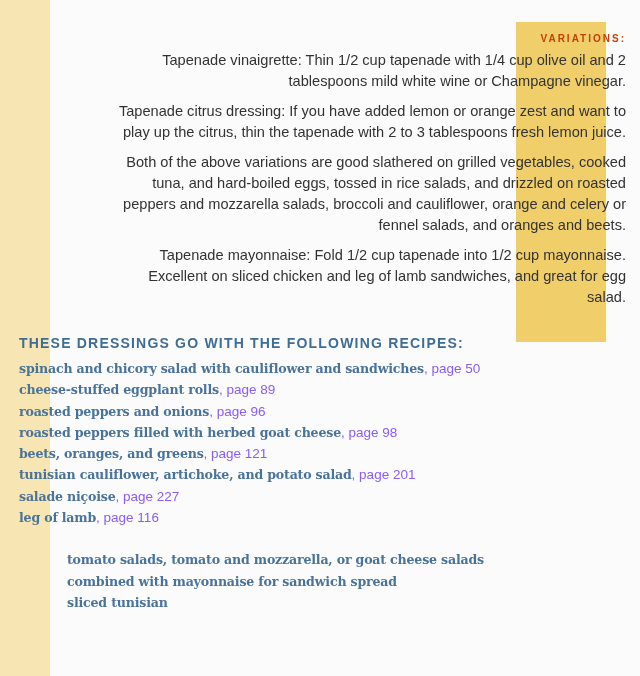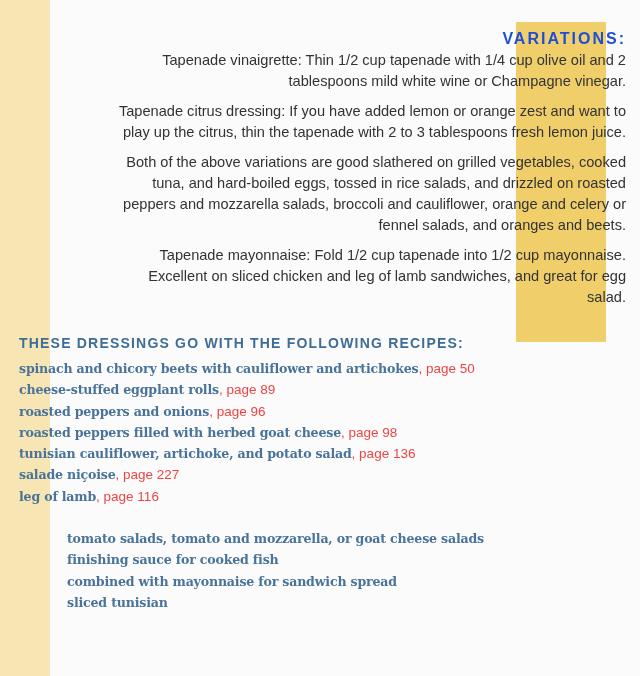--- a/index.html
+++ b/index.html
@@ -31,24 +31,24 @@
     right: 14px;
     top: 28px;
     width: 520px;
     text-align: right;
     color: #333;
     font-size: 14.6px;
     line-height: 21px;
   }
   .variations h2 {
     margin: 0 0 1px 0;
-    font-size: 16px;
+    font-size: 10px;
     letter-spacing: 2px;
     font-weight: bold;
-    color: #1d4ed8;
+    color: #c2410c;
   }
   .variations p {
     margin: 0 0 9px 0;
   }
   .recipes {
     position: absolute;
     left: 19px;
     top: 335px;
   }
   .recipes h3 {
@@ -70,21 +70,21 @@
   }
   .rname {
     font-family: "DejaVu Serif", serif;
     font-weight: bold;
     color: #4a7399;
     font-size: 12.6px;
     letter-spacing: -0.2px;
   }
   .rpage {
     font-family: "Liberation Sans", sans-serif;
-    color: #ef4444;
+    color: #8b5cf6;
     font-size: 13.5px;
   }
   .use-list {
     margin-top: 21px;
     margin-left: 48px;
   }
 </style>
 </head>
 <body>
 
@@ -95,27 +95,27 @@
   <h2>VARIATIONS:</h2>
   <p>Tapenade vinaigrette: Thin 1/2 cup tapenade with 1/4 cup olive oil and 2 tablespoons mild white wine or Champagne vinegar.</p>
   <p>Tapenade citrus dressing: If you have added lemon or orange zest and want to play up the citrus, thin the tapenade with 2 to 3 tablespoons fresh lemon juice.</p>
   <p>Both of the above variations are good slathered on grilled vegetables, cooked tuna, and hard-boiled eggs, tossed in rice salads, and drizzled on roasted peppers and mozzarella salads, broccoli and cauliflower, orange and celery or fennel salads, and oranges and beets.</p>
   <p>Tapenade mayonnaise: Fold 1/2 cup tapenade into 1/2 cup mayonnaise. Excellent on sliced chicken and leg of lamb sandwiches, and great for egg salad.</p>
 </div>
 
 <div class="recipes">
   <h3>THESE DRESSINGS GO WITH THE FOLLOWING RECIPES:</h3>
   <ul class="recipe-list">
-    <li><span class="rname">spinach and chicory beets with cauliflower and artichokes</span><span class="rpage">, page 50</span></li>
+    <li><span class="rname">spinach and chicory salad with cauliflower and sandwiches</span><span class="rpage">, page 50</span></li>
     <li><span class="rname">cheese-stuffed eggplant rolls</span><span class="rpage">, page 89</span></li>
     <li><span class="rname">roasted peppers and onions</span><span class="rpage">, page 96</span></li>
     <li><span class="rname">roasted peppers filled with herbed goat cheese</span><span class="rpage">, page 98</span></li>
-    <li><span class="rname">tunisian cauliflower, artichoke, and potato salad</span><span class="rpage">, page 136</span></li>
+    <li><span class="rname">beets, oranges, and greens</span><span class="rpage">, page 121</span></li>
+    <li><span class="rname">tunisian cauliflower, artichoke, and potato salad</span><span class="rpage">, page 201</span></li>
     <li><span class="rname">salade niçoise</span><span class="rpage">, page 227</span></li>
     <li><span class="rname">leg of lamb</span><span class="rpage">, page 116</span></li>
   </ul>
   <ul class="use-list">
     <li><span class="rname">tomato salads, tomato and mozzarella, or goat cheese salads</span></li>
-    <li><span class="rname">finishing sauce for cooked fish</span></li>
     <li><span class="rname">combined with mayonnaise for sandwich spread</span></li>
     <li><span class="rname">sliced tunisian</span></li>
   </ul>
 </div>
 
 </body></html>

